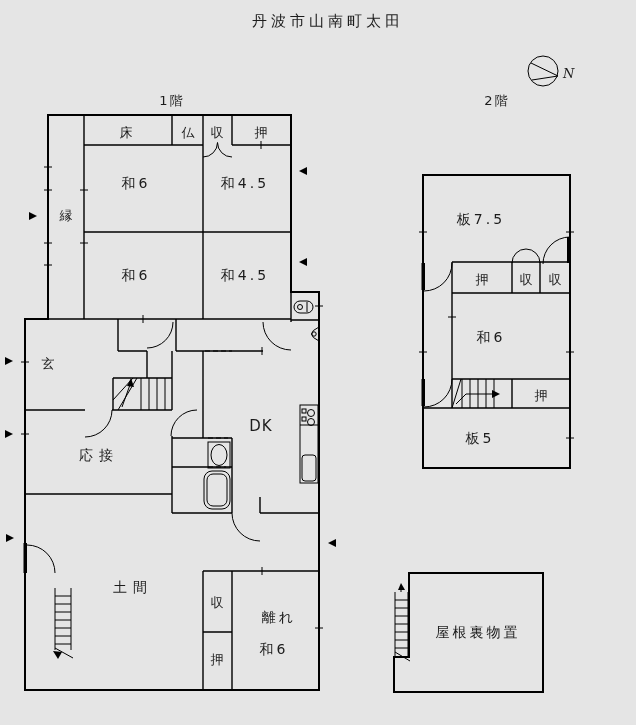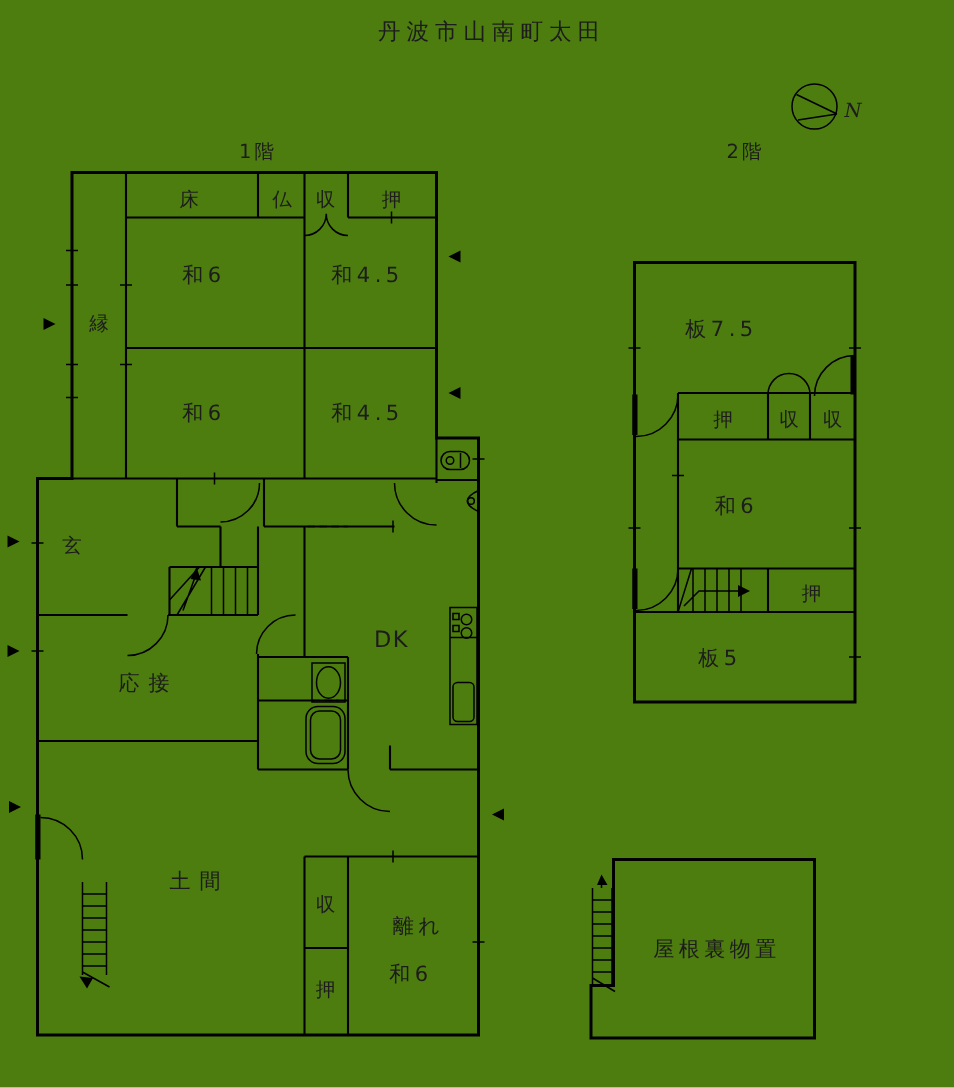--- a/index.html
+++ b/index.html
@@ -1,16 +1,16 @@
 <!DOCTYPE html>
 <html><head>
 <meta charset="utf-8">
 <style>
   html,body{margin:0;padding:0;background:#ffffff;}
-  .page{width:636px;height:725px;position:relative;background:#4d7c0f;font-family:"DejaVu Sans",sans-serif;}
+  .page{width:636px;height:725px;position:relative;background:#e5e5e5;font-family:"DejaVu Sans",sans-serif;}
   svg{position:absolute;left:0;top:0;}
   text{fill:#1c1c1c;font-family:"DejaVu Sans","Liberation Sans",sans-serif;}
   .t-title{font-size:15px;letter-spacing:4px;}
   .t-floor{font-size:13px;letter-spacing:2px;}
   .t-room{font-size:14px;letter-spacing:3px;}
   .t-wide{font-size:14px;letter-spacing:6px;}
   .t-cell{font-size:13px;}
   .t-dk{font-size:15px;letter-spacing:1px;}
   .t-n{font-size:13px;font-style:italic;font-family:"DejaVu Serif","Liberation Serif",serif;}
   .w-out{fill:none;stroke:#000;stroke-width:2;}

